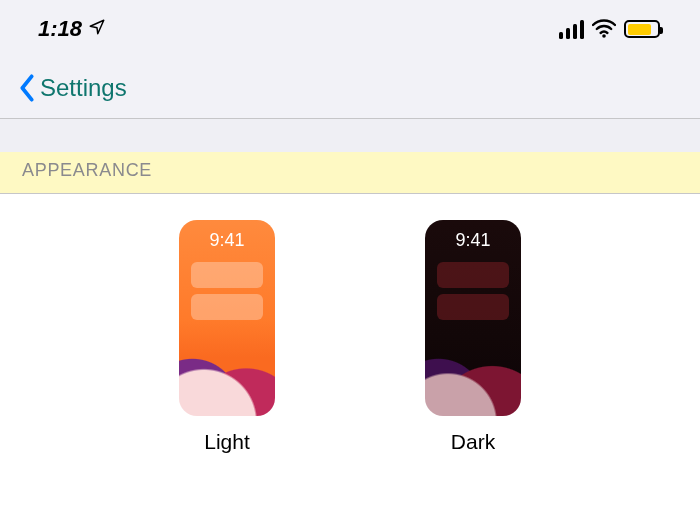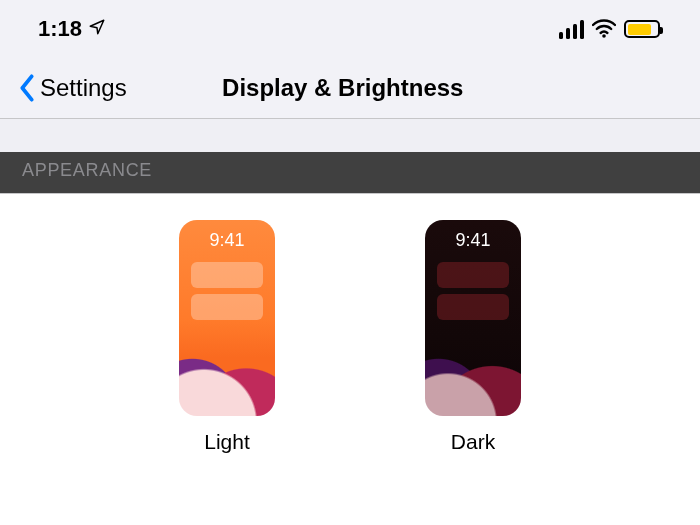--- a/index.html
+++ b/index.html
@@ -19,20 +19,21 @@
       padding: 0 40px 0 38px;
       background: #f2f2f7;
     }
     .status-left {
       display: flex;
       align-items: flex-start;
       gap: 6px;
       font-size: 22px;
       font-weight: 600;
       color: #000;
+      font-style: italic;
     }
     .loc-icon svg { width: 18px; height: 18px; }
     .status-right {
       display: flex;
       align-items: center;
       gap: 8px;
     }
     
     .signal {
       display: flex;
@@ -82,21 +83,21 @@
       height: 60px;
       display: flex;
       align-items: center;
       padding: 0 18px;
       background: #f2f2f7;
       position: relative;
     }
     .back-btn {
       display: flex;
       align-items: center;
-      color: #000000;
+      color: #0f766e;
       font-size: 24px;
       gap: 4px;
       cursor: pointer;
     }
     .chevron svg { width: 18px; height: 28px; display:block; }
     .nav-title {
       position: absolute;
       left: 50%;
       transform: translateX(-53%);
       font-size: 24px;
@@ -108,21 +109,21 @@
       height: 34px;
       border-top: 1px solid #c6c6c8;
       background: #efeff4;
     }
     
     .section-header {
       font-size: 18px;
       color: #8a8a8e;
       letter-spacing: 0.7px;
       padding: 8px 25px 12px 22px;
-      background: #404040;
+      background: #fef9c3;
       text-transform: uppercase;
       border-bottom: 1px solid #c6c6c8;
     }
     
     .appearance-panel {
       background: #fff;
       padding: 26px 40px 0 40px;
       height: 100%;
       display: flex;
       gap: 150px;
@@ -220,21 +221,20 @@
 
 <div class="nav-header">
   <div class="back-btn">
     <span class="chevron">
       <svg viewBox="0 0 14 24">
           <path d="M11 2 L3 12 L11 22" fill="none" stroke="#007aff" stroke-width="3.2" stroke-linecap="round" stroke-linejoin="round"></path>
         </svg>
     </span>
     <span>Settings</span>
   </div>
-  <div class="nav-title">Display &amp; Brightness</div>
 </div>
 
 <div class="section-gap"></div>
 <div class="section-header">APPEARANCE</div>
 
 <div class="appearance-panel">
   <div class="mode-option">
     <div class="phone light">
       <div class="phone-time">9:41</div>
       <div class="notif n1"></div>

